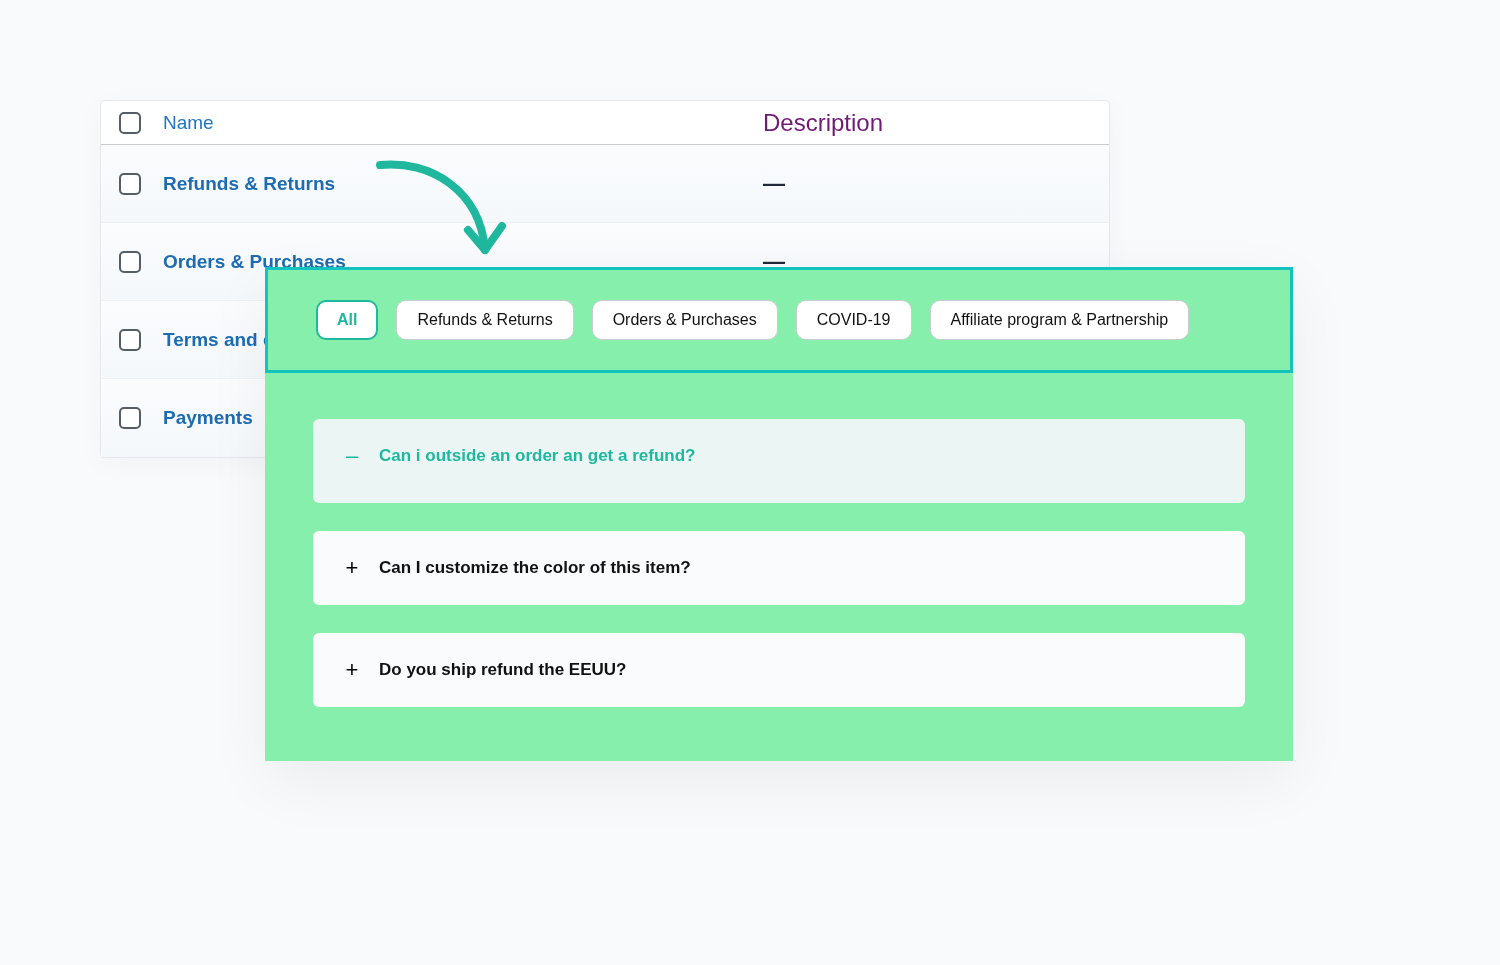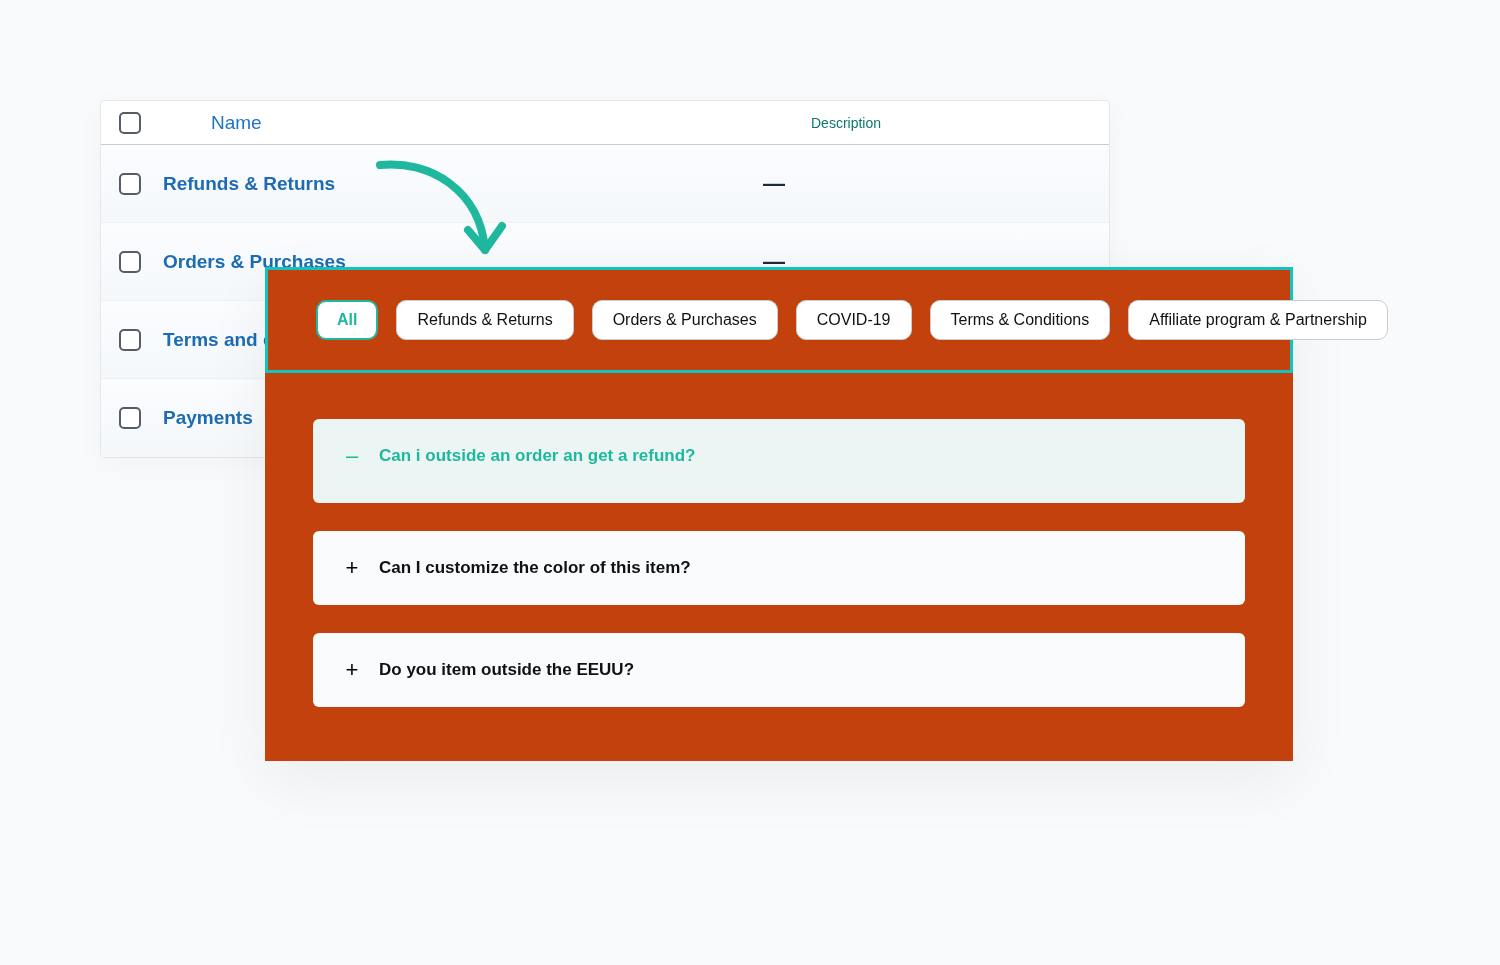--- a/index.html
+++ b/index.html
@@ -28,26 +28,25 @@
     padding: 0 18px;
     height: 44px;
     border-bottom: 1px solid #c9cdd1;
   }
   .admin-header .chk { margin-right: 22px; }
   .admin-header .col-name {
     color: #2075c5;
     font-weight: 500;
     font-size: 19px;
     flex: 0 0 600px;
-    margin-left: 48px;
   }
   .admin-header .col-desc {
-    color: #0f766e;
+    color: #701a75;
     font-weight: 500;
-    font-size: 14px;
+    font-size: 24px;
     text-align: right;
   }
   .admin-row {
     display: flex;
     align-items: center;
     padding: 0 18px;
     height: 78px;
     border-bottom: 1px solid #eef1f3;
     background: linear-gradient(#fafcfe, #f5f8fb);
   }
@@ -79,21 +78,21 @@
     top: 150px;
     pointer-events: none;
   }
 
   
   .faq-panel {
     position: absolute;
     left: 265px;
     top: 267px;
     width: 1028px;
-    background: #c2410c;
+    background: #86efac;
     box-shadow: 0 20px 60px rgba(0,0,0,0.06);
   }
   .filter-bar {
     border: 3px solid #12c4bd;
     padding: 30px 30px 30px 48px;
     display: flex;
     gap: 18px;
     align-items: center;
   }
   .pill {
@@ -193,21 +192,20 @@
   <path d="M10 15 C 60 10, 110 40, 115 100" stroke="#1fb89e" stroke-width="8" fill="none" stroke-linecap="round"></path>
   <path d="M115 100 L98 80 M115 100 L132 76" stroke="#1fb89e" stroke-width="8" fill="none" stroke-linecap="round"></path>
 </svg>
 
 <div class="faq-panel">
   <div class="filter-bar">
     <span class="pill active">All</span>
     <span class="pill">Refunds &amp; Returns</span>
     <span class="pill">Orders &amp; Purchases</span>
     <span class="pill">COVID-19</span>
-    <span class="pill">Terms &amp; Conditions</span>
     <span class="pill">Affiliate program &amp; Partnership</span>
   </div>
 
   <div class="faq-list">
 
     <div class="faq-item open">
       <div class="faq-q">
         <span class="toggle">–</span>
         <span class="qtext">Can i outside an order an get a refund?</span>
       </div>
@@ -216,18 +214,18 @@
     <div class="faq-item">
       <div class="faq-q">
         <span class="toggle">+</span>
         <span class="qtext">Can I customize the color of this item?</span>
       </div>
     </div>
 
     <div class="faq-item">
       <div class="faq-q">
         <span class="toggle">+</span>
-        <span class="qtext">Do you item outside the EEUU?</span>
+        <span class="qtext">Do you ship refund the EEUU?</span>
       </div>
     </div>
 
   </div>
 </div>
 
 </body></html>

